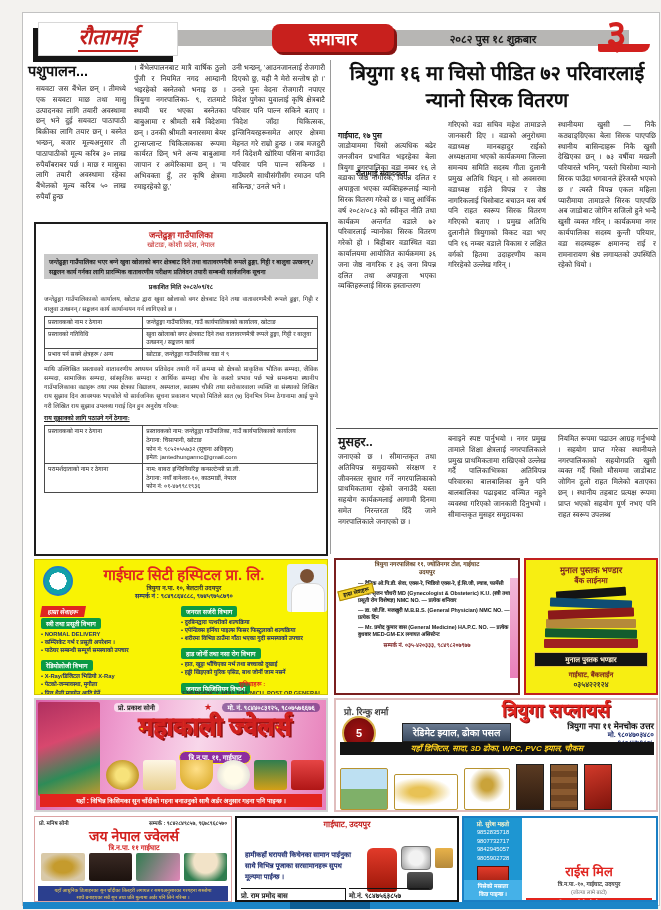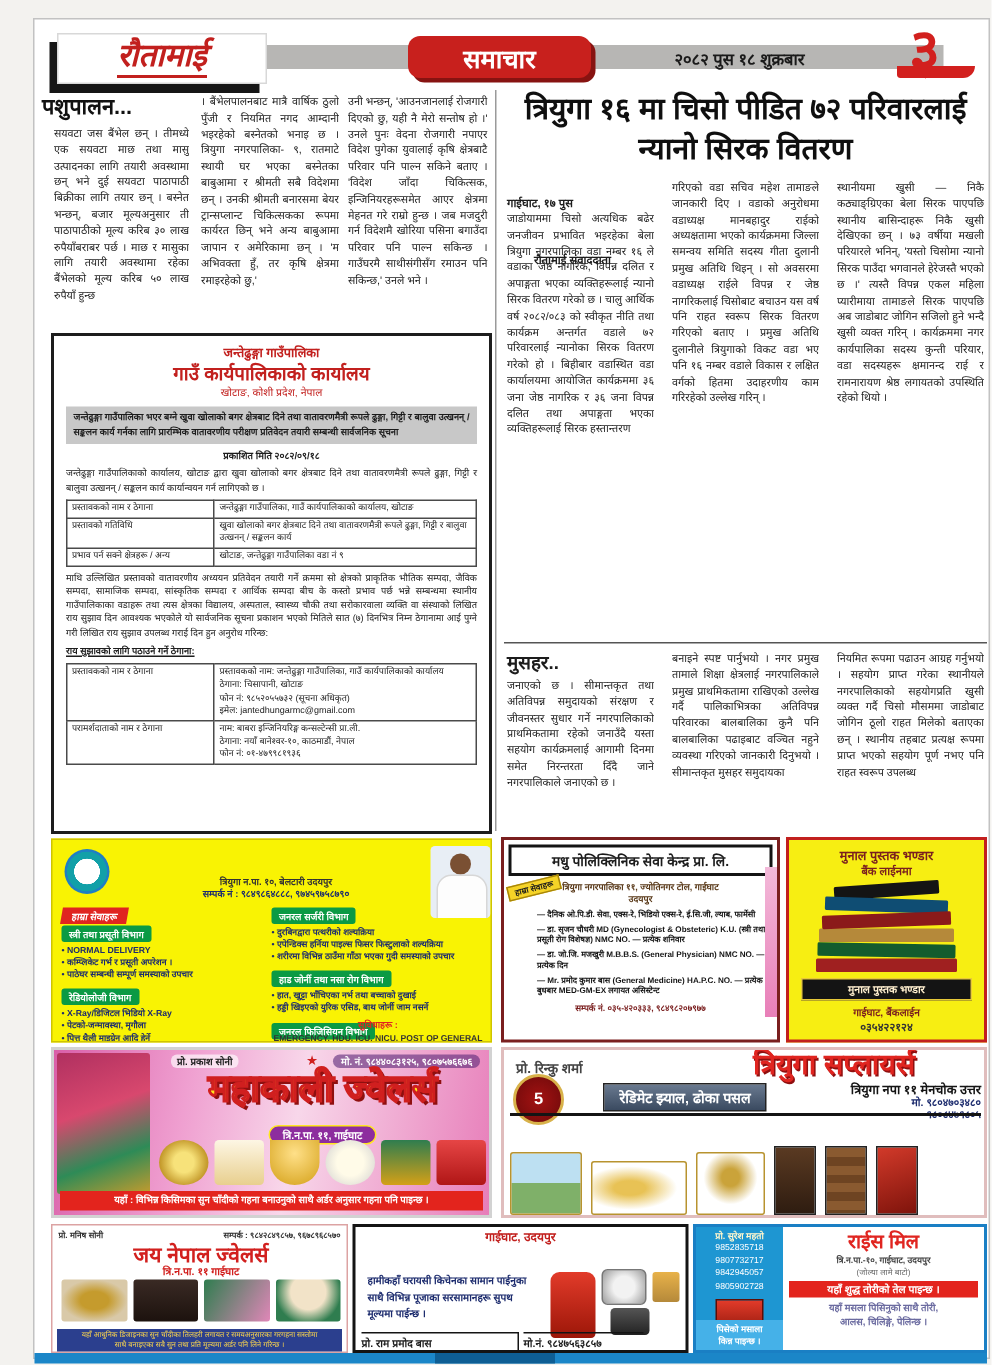--- a/index.html
+++ b/index.html
@@ -91,21 +91,20 @@
 <div class="abs artitle" style="left:28px;top:60px;">पशुपालन...</div>
 <div class="abs col" style="left:36px;top:84px;width:90px;height:138px;">सयवटा जस बैंभेल छन् । तीमध्ये एक सयवटा माछ तथा मासु उत्पादनका लागि तयारी अवस्थामा छन् भने दुई सयवटा पाठापाठी बिक्रीका लागि तयार छन् । बस्नेत भन्छन्, बजार मूल्यअनुसार ती पाठापाठीको मूल्य करिब ३० लाख रुपैयाँबराबर पर्छ । माछ र मासुका लागि तयारी अवस्थामा रहेका बैंभेलको मूल्य करिब ५० लाख रुपैयाँ हुन्छ</div>
 <div class="abs col" style="left:134px;top:63px;width:92px;height:159px;">। बैंभेलपालनबाट मात्रै वार्षिक ठुलो पुँजी र नियमित नगद आम्दानी भइरहेको बस्नेतको भनाइ छ । त्रियुगा नगरपालिका- ९, रातमाटे स्थायी घर भएका बस्नेतका बाबुआमा र श्रीमती सबै विदेशमा छन् । उनकी श्रीमती बनारसमा बेयर ट्रान्सप्लान्ट चिकित्सकका रूपमा कार्यरत छिन् भने अन्य बाबुआमा जापान र अमेरिकामा छन् । 'म अभिवक्ता हुँ, तर कृषि क्षेत्रमा रमाइरहेको छु,'</div>
 <div class="abs col" style="left:232px;top:63px;width:93px;height:159px;">उनी भन्छन्, 'आउनजानलाई रोजगारी दिएको छु, यही नै मेरो सन्तोष हो ।' उनले पुनः वेदना रोजगारी नपाएर विदेश पुगेका युवालाई कृषि क्षेत्रबाटै परिवार पनि पाल्न सकिने बताए । 'विदेश जाँदा चिकित्सक, इन्जिनियरहरूसमेत आएर क्षेत्रमा मेहनत गरे राम्रो हुन्छ । जब मजदुरी गर्न विदेशमै खोरिया पसिना बगाउँदा परिवार पनि पाल्न सकिन्छ । गाउँघरमै साथीसंगीसँग रमाउन पनि सकिन्छ,' उनले भने ।</div>
 
 <div class="abs vrule"></div>
 
 <div class="abs emblem"></div>
 <div class="abs notice">
   <div class="org1">जन्तेढुङ्गा गाउँपालिका</div>
-  <div class="org2">गाउँ कार्यपालिकाको कार्यालय</div>
   <div class="org3">खोटाङ, कोशी प्रदेश, नेपाल</div>
   <div class="subject">जन्तेढुङ्गा गाउँपालिका भएर बग्ने खुवा खोलाको बगर क्षेत्रबाट दिने तथा वातावरणमैत्री रूपले ढुङ्गा, गिट्टी र बालुवा उत्खनन् / सङ्कलन कार्य गर्नका लागि प्रारम्भिक वातावरणीय परीक्षण प्रतिवेदन तयारी सम्बन्धी सार्वजनिक सूचना</div>
   <div class="n64c">प्रकाशित मिति २०८२/०९/१८</div>
   <div class="n62">जन्तेढुङ्गा गाउँपालिकाको कार्यालय, खोटाङ द्वारा खुवा खोलाको बगर क्षेत्रबाट दिने तथा वातावरणमैत्री रूपले ढुङ्गा, गिट्टी र बालुवा उत्खनन् / सङ्कलन कार्य कार्यान्वयन गर्न लागिएको छ ।</div>
   <table class="ntable">
     <tbody>
         <tr>
       <td class="lab">प्रस्तावकको नाम र ठेगाना</td>
       <td>जन्तेढुङ्गा गाउँपालिका, गाउँ कार्यपालिकाको कार्यालय, खोटाङ</td>
     </tr>
@@ -149,20 +148,21 @@
 
 <div class="abs hrule" style="left:336px;top:428px;width:322px;"></div>
 
 <div class="abs b" style="left:338px;top:433px;font-size:12.5px;">मुसहर..</div>
 <div class="abs col" style="left:338px;top:452px;width:98px;height:100px;">जनाएको छ । सीमान्तकृत तथा अतिविपन्न समुदायको संरक्षण र जीवनस्तर सुधार गर्ने नगरपालिकाको प्राथमिकतामा रहेको जनाउँदै यस्ता सहयोग कार्यक्रमलाई आगामी दिनमा समेत निरन्तरता दिँदै जाने नगरपालिकाले जनाएको छ ।</div>
 <div class="abs col" style="left:448px;top:434px;width:98px;height:118px;">बनाइने स्पष्ट पार्नुभयो । नगर प्रमुख तामाले शिक्षा क्षेत्रलाई नगरपालिकाले प्रमुख प्राथमिकतामा राखिएको उल्लेख गर्दै पालिकाभित्रका अतिविपन्न परिवारका बालबालिका कुनै पनि बालबालिका पढाइबाट वञ्चित नहुने व्यवस्था गरिएको जानकारी दिनुभयो । सीमान्तकृत मुसहर समुदायका</div>
 <div class="abs col" style="left:558px;top:434px;width:98px;height:118px;">नियमित रूपमा पढाउन आग्रह गर्नुभयो । सहयोग प्राप्त गरेका स्थानीयले नगरपालिकाको सहयोगप्रति खुसी व्यक्त गर्दै चिसो मौसममा जाडोबाट जोगिन ठूलो राहत मिलेको बताएका छन् । स्थानीय तहबाट प्रत्यक्ष रूपमा प्राप्त भएको सहयोग पूर्ण नभए पनि राहत स्वरूप उपलब्ध</div>
 
 <div class="abs hosp">
   <div class="abs" style="left:8px;top:6px;width:30px;height:30px;border-radius:50%;background:radial-gradient(circle at 50% 50%,#fff 0 40%,#12a0a8 41% 62%,#1f7fc4 63% 80%,#2aa84c 81%);"></div>
+  <div class="abs hosp-title" style="left:44px;top:4px;width:210px;">गाईघाट सिटी हस्पिटल प्रा. लि.</div>
   <div class="abs h63" style="left:44px;top:23px;width:210px;color:#333;">त्रियुगा न.पा. १०, बेलटारी उदयपुर</div>
   <div class="abs h63" style="left:44px;top:31px;width:210px;color:#1d2c6e;">सम्पर्क नं : ९८४९८६४८८८, ९७४५९७५८७९०</div>
   <div class="abs docphoto" style="top:4px;">
     <div class="dochead"></div>
     <div class="doccoat"></div>
   </div>
   <div class="abs" style="left:6px;top:40px;">
     <span class="redbadge">हाम्रा सेवाहरू</span>
   </div>
   <div class="abs" style="left:6px;top:52px;width:136px;">
@@ -187,21 +187,20 @@
     <span class="greenhead">जनरल फिजिसियन विभाग</span>
     <div class="hitem">लामखुट्टे, उच्च रक्तचाप, थाइराइड, जन्डिस, श्वास प्रश्वास सम्बन्धी समस्या</div>
   </div>
   <div class="abs c" style="left:146px;top:112px;width:142px;">
     <span class="b" style="font-size:6.2px;color:#e02520;">सुविधाहरू :</span>
     <div class="b" style="font-size:5.7px;color:#333;">EMERGENCY, HDU, ICU, NICU, POST OP GENERAL WARD, FNAC, BIOPSY, ENDOSCOPY</div>
   </div>
 </div>
 
 <div class="abs madhu">
-  <div class="madhu-title" style="margin:3px;">मधु पोलिक्लिनिक सेवा केन्द्र प्रा. लि.</div>
   <div class="c b" style="font-size:6px;color:#5a3a1a;">त्रियुगा नगरपालिका ११, ज्योतिनगर टोल, गाईघाट</div>
   <div class="c b" style="font-size:6px;color:#5a3a1a;">उदयपुर</div>
   <div class="abs" style="left:2px;top:27px;transform:rotate(-14deg);background:#f5d327;border:1px solid #a8860a;font-size:5.5px;font-weight:bold;padding:0 4px;">हाम्रा सेवाहरू</div>
   <div style="margin:4px 6px 0 22px;">
     <div class="psvc">दैनिक ओ.पि.डी. सेवा, एक्स-रे, भिडियो एक्स-रे, ई.सि.जी, ल्याब, फार्मेसी</div>
     <div class="psvc">डा. सृजन चौधरी MD (Gynecologist &amp; Obsteteric) K.U. (स्त्री तथा प्रसूती रोग विशेषज्ञ) NMC NO. — प्रत्येक शनिवार</div>
     <div class="psvc">डा. जो.जि. मजखुरी M.B.B.S. (General Physician) NMC NO. — प्रत्येक दिन</div>
     <div class="psvc">Mr. प्रमोद कुमार बास (General Medicine) HA.P.C. NO. — प्रत्येक बुधबार MED-GM-EX लगायत असिस्टेन्ट</div>
   </div>
   <div class="c b" style="font-size:5.8px;color:#7a1f1f;margin-top:2px;">सम्पर्क नं. ०३५-४२०३३३, ९८४९८२०७९७७</div>
@@ -248,20 +247,21 @@
   <div class="abs b" style="left:8px;top:5px;font-size:9px;color:#444;">प्रो. रिन्कु शर्मा</div>
   <div class="abs seal" style="left:6px;top:16px;">5</div>
   <div class="abs supp-title" style="left:108px;top:1px;width:224px;">त्रियुगा सप्लायर्स</div>
   <div class="abs b" style="left:160px;top:20px;width:158px;text-align:right;font-size:8.5px;color:#141414;">त्रियुगा नपा ११ मेनचोक उत्तर</div>
   <div class="abs b" style="left:226px;top:30px;width:92px;text-align:right;font-size:7px;color:#1d2c6e;">मो. ९८०४७०३४८०</div>
   <div class="abs b" style="left:226px;top:38px;width:92px;text-align:right;font-size:7px;color:#1d2c6e;">९८०८४७९८०५</div>
   <div class="abs" style="left:66px;top:22px;">
     <span class="steelbadge">रेडिमेट झ्याल, ढोका पसल</span>
   </div>
   <div class="abs blackstrip" style="left:4px;top:42px;width:314px;padding:1px 0;">
+    <div>यहाँ डिजिटल, सादा, 3D ढोका, WPC, PVC झ्याल, चौकस</div>
   </div>
   <div class="abs" style="left:4px;top:66px;width:314px;height:44px;display:flex;align-items:flex-end;gap:6px;">
     <div class="prod" style="width:46px;height:40px;background:linear-gradient(#bde0f2 50%,#7fb069 50%);"></div>
     <div class="prod" style="width:62px;height:34px;background:radial-gradient(ellipse at 40% 50%,#e8c255 20%,#fff 60%);"></div>
     <div class="prod" style="width:44px;height:40px;background:radial-gradient(circle at 50% 40%,#caa33a 18%,#fff 55%);"></div>
     <div style="width:26px;height:44px;background:linear-gradient(#5a3a22,#2e1c10);border:1px solid #222;"></div>
     <div style="width:26px;height:44px;background:repeating-linear-gradient(#8a5a30 0 6px,#6e4422 6px 12px);border:1px solid #222;"></div>
     <div style="width:26px;height:44px;background:linear-gradient(160deg,#d23a2a,#7e130b);border:1px solid #222;"></div>
   </div>
 </div>
@@ -303,21 +303,21 @@
       <div>9842945057</div>
       <div>9805902728</div>
     </div>
     <div style="margin:3px auto 0;width:30px;height:22px;background:linear-gradient(#e23b2a,#8f170b);border:1px solid #5e0d05;"></div>
     <div style="position:absolute;bottom:0;left:0;width:100%;background:#45b1e8;padding:2px 0;">
       <div class="c b" style="font-size:5.8px;color:#fff;">पिसेको मसाला</div>
       <div class="c b" style="font-size:5.8px;color:#fff;">किन्न पाइन्छ ।</div>
     </div>
   </div>
   <div class="abs" style="left:58px;top:0;width:134px;">
-    <div class="c b" style="font-size:13px;color:#e02520;">राईस मिल</div>
+    <div class="c b" style="font-size:13px;color:#e02520;margin-top:44px;">राईस मिल</div>
     <div class="c b" style="font-size:5.8px;color:#444;">त्रि.न.पा.-१०, गाईघाट, उदयपुर</div>
     <div class="c" style="font-size:5.4px;color:#666;">(जोल्या लामे बाटो)</div>
     <div class="redstrip" style="margin:2px 4px;font-size:7px;padding:1px 0;">यहाँ शुद्ध तोरीको तेल पाइन्छ ।</div>
     <div class="c b" style="font-size:6.4px;color:#6b6ba0;">यहाँ मसला पिसिनुको साथै तोरी,</div>
     <div class="c b" style="font-size:6.4px;color:#6b6ba0;">आलस, चिलिङ्गे, पेलिन्छ ।</div>
   </div>
 </div>
 
 <div class="abs bottombar"></div>
 <div class="abs bottombar-dark"></div>

